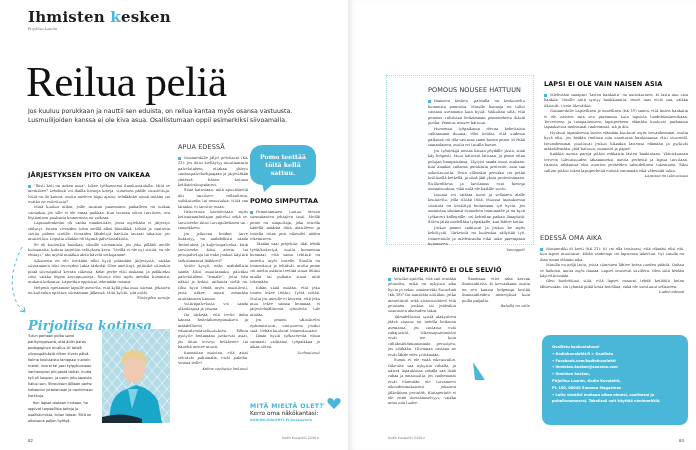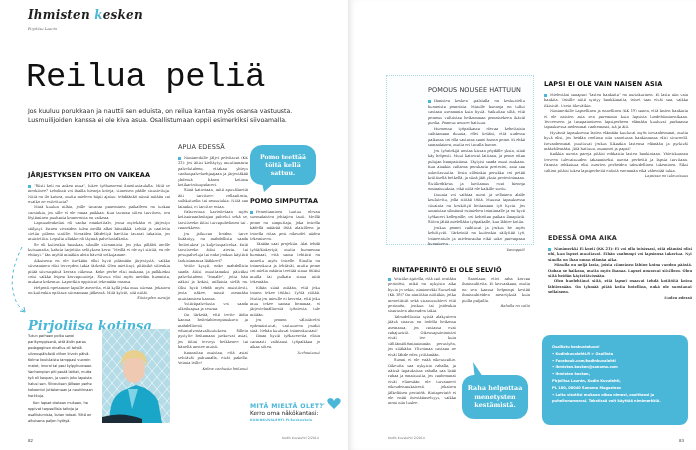--- a/index.html
+++ b/index.html
@@ -3,25 +3,25 @@
 <meta charset="utf-8">
 <style>
   * { box-sizing: border-box; margin: 0; padding: 0; }
   html, body { width: 696px; height: 450px; overflow: hidden; background: #e9e9e9; }
   body { position: relative; font-family: "DejaVu Serif", serif; color: #2a2a2a; }
   .page { position: absolute; top: 0; height: 450px; background: #ffffff; overflow: hidden; }
   .page-left { left: 0; width: 348px; }
   .page-right { left: 348px; width: 348px; box-shadow: inset 6px 0 8px -6px rgba(0,0,0,0.18); }
 
   .abs { position: absolute; }
-  .section-logo { left: 28px; top: 8px; font-family: "DejaVu Serif", serif; font-weight: bold; font-style: italic; font-size: 12px; color: #1f1f1f; letter-spacing: 0.2px; }
+  .section-logo { left: 28px; top: 8px; font-family: "DejaVu Serif", serif; font-weight: bold; font-size: 15px; color: #1f1f1f; letter-spacing: 0.2px; }
   .section-logo .k { color: #4bb7d8; }
   .byline { left: 28px; top: 27px; font-size: 3.5px; font-style: italic; color: #555; }
 
-  .headline { left: 26px; top: 60px; font-family: Liberation Mono, monospace; font-size: 34px; color: #111; letter-spacing: -0.5px; line-height: 1; }
+  .headline { left: 26px; top: 60px; font-family: Liberation Serif, serif; font-size: 43px; color: #111; letter-spacing: -0.5px; line-height: 1; }
   .lead { left: 28px; top: 106px; width: 300px; font-family: "DejaVu Sans", sans-serif; font-size: 6.2px; line-height: 9px; color: #2b2b2b; }
 
   .h-bold { font-family: "DejaVu Sans", sans-serif; font-weight: bold; font-size: 6.5px; color: #111; letter-spacing: 0.1px; }
   .h-light { font-family: "DejaVu Sans", sans-serif; font-size: 6.5px; color: #333; letter-spacing: 0.1px; }
 
   .body-text { font-family: "DejaVu Serif", serif; font-size: 3.6px; line-height: 5.35px; color: #333; text-align: justify; }
   .body-text p { text-indent: 6px; }
   .body-text p.first { text-indent: 0; }
   .bullet { display: inline-block; width: 3px; height: 3px; background: #4bb7d8; margin-right: 3px; vertical-align: middle; }
   .sig { font-style: italic; text-align: right; text-indent: 0 !important; }
@@ -167,36 +167,35 @@
     <p>Suomi ei ole enää oikeusvaltio. Oikeutta saa nykyisin rahalla, ja näissä tapauksissa rahalla saa lisää rahaa ja omaisuutta, jos vanhemmat eivät elinesään ole turvanneet oikeudenmukaisesti jokaisen jälkeläisen perintöä. Rintaperintö ei ole enää itsestäänselvyys, vaikka moni niin luulee.</p>
   </div>
   <div class="abs body-text" style="left:114px; top:277px; width:68px; line-height:5.4px;">
     <p>Sanotaan, ettei raha korvaa ihmissuhteita. Ei korvaakaan, mutta on sen kanssa helpompi kestää ihmissuhteiden menetyksiä kuin puilla paljailla.</p>
     <p class="sig">Rahalla on valta</p>
   </div>
 
   <svg class="abs" style="left:123px; top:362px;" width="16" height="18">
       <path d="M2 0 L14 18 L4 18 Z" fill="#4bb7d8"></path>
     </svg>
-  <div class="abs bubble" style="left:114px; top:375px; width:66px; height:44px; font-size:6.4px; line-height:8.5px; padding:4px;">Raha helpottaa menetysten kestämistä.</div>
 
   <div class="abs footer-mag" style="left:40px; top:436px;">Kodin Kuvalehti 2/2014</div>
 
   <div class="abs" style="left:196px; top:80px; width:144px;">
     <div class="h-bold">LAPSI EI OLE VAIN NAISEN ASIA</div>
     <div class="body-text" style="margin-top:5px; line-height:5.4px;">
       <p class="first"><span class="bullet"></span><span>Mielestäni sanapari "lasten hankinta" on nurinkurinen. Ei lasta niin vain hankita. Toisille niitä syntyy hankkimatta, toiset taas eivät saa, vaikka itkisivät. Usein itkevätkin.</span></p>
       <p>Nimimerkille Lapsellinen ja onnellinen (KK 19) sanon, että lasten hankinta ei ole naisten asia sen paremmin kuin lapsista luodebtiminentkaan. Terveeseen ja tasapainoiseen lapsiperheen elämään kuuluvat parhaassa tapauksessa molemmat vanhemmat, isä ja äiti.</p>
       <p>Hyvässä tapauksessa lasten elämään kuuluvat myös isovanhemmat, mutta hyvä olisi, jos heidän roolinsa niin sanotussa hankinnassa olisi sivuroolil. Isovanhemmat puuttuvat joskus liikaakin lastensa elämään ja pyrkivät määräilemään. Jätä hattuun, mummot ja papat!</p>
       <p>Kaikkia nuoria pareja pitäisi rohkaista lasten hankintaan. Yhteiskunnan terveen tulevaisuuden takaamiseksi nuoria perheitä ja lapsia tarvitaan. Parasta rohkaisua olisi nuorten perheiden taloudellinen tukeminen. Siksi valtion pitäisi tukea lapsiperheitä entistä enemmän eikä vähentää tukia.</p>
       <p class="sig">Lapsissa on tulevaisuus</p>
     </div>
   </div>
 
-  <div class="abs" style="left:200px; top:234px; width:144px;font-weight:bold;">
+  <div class="abs" style="left:192px; top:234px; width:144px;">
     <div class="h-light">EDESSÄ OMA AIKA</div>
     <div class="body-text" style="margin-top:5px; line-height:5.4px;">
       <p class="first"><span class="bullet"></span><span>Nimimerkki Ei koeti (KK 21): Et voi olla toisissasi, että elämäsi olisi ohi, kun lapset muuttavat. Eihän vanhempi voi lapsiensa takertua. Nyt sinulla on ihan oman elämän aika.</span></p>
       <p>Minulla on neljä lasta, joista viimeinen lähtee kotoa vuoden päästä. Onhan se haikeaa, mutta myös ihanaa. Lapset nousevat siivillern. Olen siitä heidän käytettävissään.</p>
       <p>Olen huolehtinut siitä, että lapset osaavat tehdä kotitöitä kotoa lähtiessään. On tyhmää pitää kotia hotellina, enkä ole suostunut sellaiseen.</p>
       <p class="sig">Uuden edessä</p>
     </div>
   </div>
 
   <div class="abs info-box">

